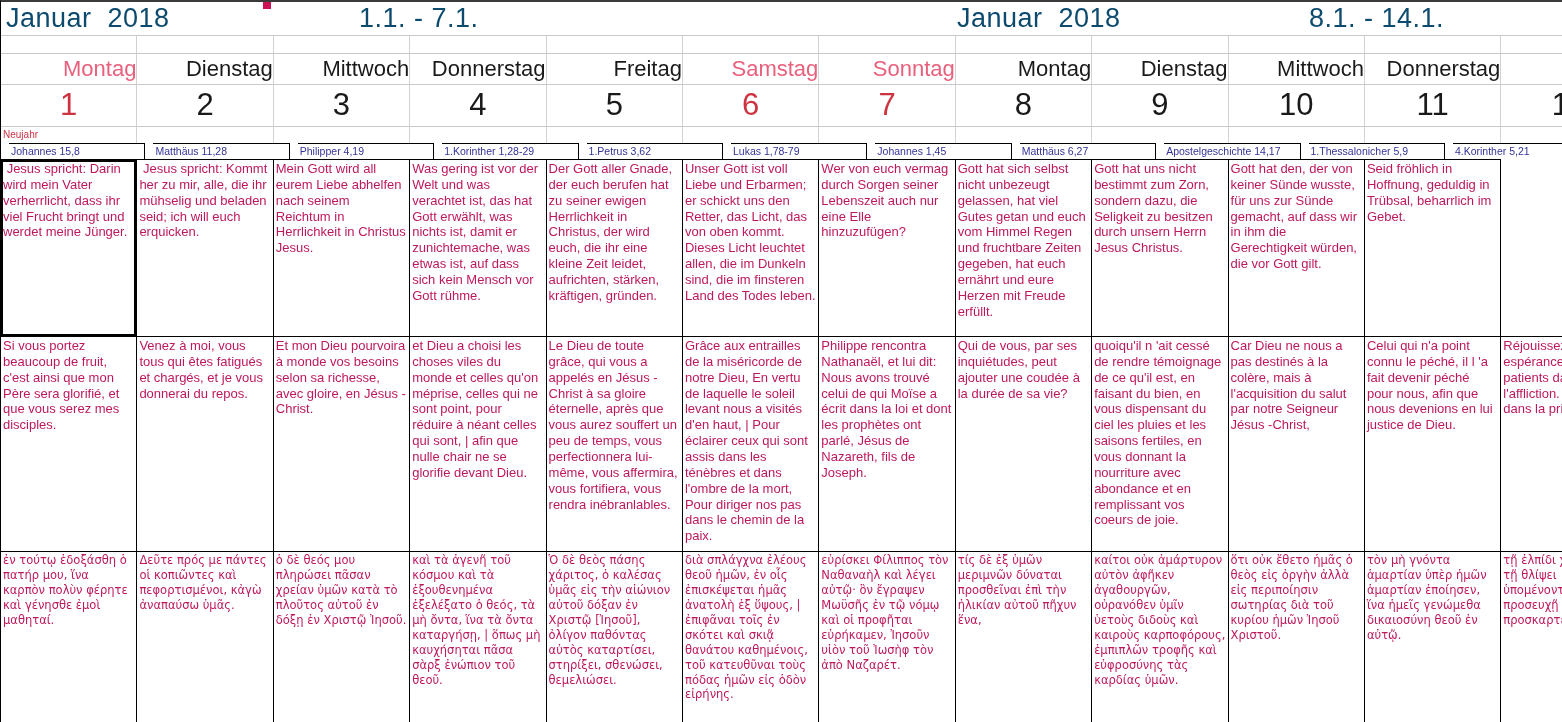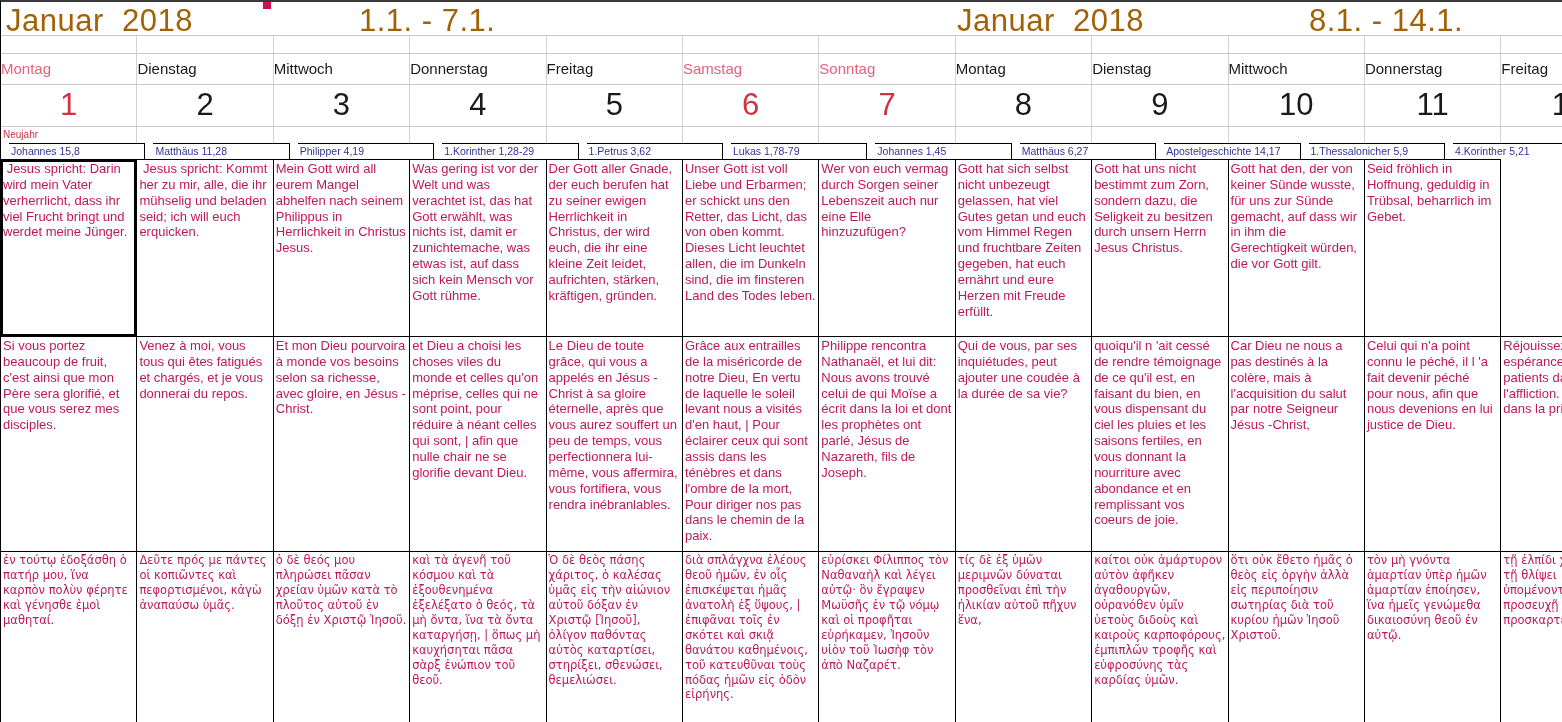--- a/index.html
+++ b/index.html
@@ -13,37 +13,37 @@
     font-family:"Liberation Sans","DejaVu Sans",sans-serif;
     box-sizing:content-box;
   }
   .row { display:flex; width:1637px; }
   .cell { flex:0 0 136.4px; box-sizing:border-box; min-width:0; }
 
   
   .title-row { height:33px; position:relative; width:1637px; }
   .title {
     position:absolute; top:1px;
-    font-size:31px; color:#a16207; white-space:pre; letter-spacing:0.5px;
+    font-size:27px; color:#0c4a6e; white-space:pre; letter-spacing:0.5px;
   }
   .t1 { left:5px; }
   .t2 { left:358px; }
   .t3 { left:956px; }
   .t4 { left:1308px; }
   .marker { position:absolute; left:262px; top:0; width:8px; height:7px; background:var(--marker,#cc1155); }
 
   
   .spacer-row  { height:17px; border-top:1px solid #c9c9c9; }
   .names-row   { height:30px; border-top:1px solid #c9c9c9; }
   .nums-row    { height:41px; border-top:1px solid #c9c9c9; }
   .holiday-row { height:16px; border-top:1px solid #c9c9c9; }
   .spacer-row .cell, .names-row .cell, .nums-row .cell, .holiday-row .cell {
     border-right:1px solid #d2d2d2;
   }
-  .day-name { font-size:15px; text-align:left; line-height:30px; color:#1a1a1a; overflow:hidden; }
+  .day-name { font-size:22px; text-align:right; line-height:30px; color:#1a1a1a; overflow:hidden; }
   .day-name.wk { color:var(--weekend,#e8607c); }
   .day-num { font-size:31px; text-align:center; line-height:40px; color:#1a1a1a; overflow:hidden; }
   .day-num.wk { color:var(--weekend-number,#cd3340); }
   .holiday-cell { font-size:10px; line-height:15px; padding-left:2px; color:var(--holiday,#cc3344); overflow:hidden; white-space:nowrap; }
 
   
   .refs-row { height:16px; }
   .ref-cell {
     font-size:10.5px; line-height:14px; padding-left:2px;
     color:var(--reference,#333399);
@@ -140,21 +140,21 @@
       <div class="cell ref-cell">Johannes 1,45</div>
       <div class="cell ref-cell">Matthäus 6,27</div>
       <div class="cell ref-cell">Apostelgeschichte 14,17</div>
       <div class="cell ref-cell">1.Thessalonicher 5,9</div>
       <div class="cell ref-cell">4.Korinther 5,21</div>
       <div class="cell ref-cell">Römer 12,12</div>
     </div>
   <div class="row de-row" id="row-de">
       <div class="cell text-cell de selected"> Jesus spricht: Darin wird mein Vater verherrlicht, dass ihr viel Frucht bringt und werdet meine Jünger.</div>
       <div class="cell text-cell de"> Jesus spricht: Kommt her zu mir, alle, die ihr mühselig und beladen seid; ich will euch erquicken.</div>
-      <div class="cell text-cell de">Mein Gott wird all eurem Mangel abhelfen nach seinem Philippus in Herrlichkeit in Christus Jesus.</div>
+      <div class="cell text-cell de">Mein Gott wird all eurem Liebe abhelfen nach seinem Reichtum in Herrlichkeit in Christus Jesus.</div>
       <div class="cell text-cell de">Was gering ist vor der Welt und was verachtet ist, das hat Gott erwählt, was nichts ist, damit er zunichtemache, was etwas ist, auf dass sich kein Mensch vor Gott rühme.</div>
       <div class="cell text-cell de">Der Gott aller Gnade, der euch berufen hat zu seiner ewigen Herrlichkeit in Christus, der wird euch, die ihr eine kleine Zeit leidet, aufrichten, stärken, kräftigen, gründen.</div>
       <div class="cell text-cell de">Unser Gott ist voll Liebe und Erbarmen; er schickt uns den Retter, das Licht, das von oben kommt. Dieses Licht leuchtet allen, die im Dunkeln sind, die im finsteren Land des Todes leben.</div>
       <div class="cell text-cell de">Wer von euch vermag durch Sorgen seiner Lebenszeit auch nur eine Elle hinzuzufügen?</div>
       <div class="cell text-cell de">Gott hat sich selbst nicht unbezeugt gelassen, hat viel Gutes getan und euch vom Himmel Regen und fruchtbare Zeiten gegeben, hat euch ernährt und eure Herzen mit Freude erfüllt.</div>
       <div class="cell text-cell de">Gott hat uns nicht bestimmt zum Zorn, sondern dazu, die Seligkeit zu besitzen durch unsern Herrn Jesus Christus.</div>
       <div class="cell text-cell de">Gott hat den, der von keiner Sünde wusste, für uns zur Sünde gemacht, auf dass wir in ihm die Gerechtigkeit würden, die vor Gott gilt.</div>
       <div class="cell text-cell de">Seid fröhlich in Hoffnung, geduldig in Trübsal, beharrlich im Gebet.</div>
     </div>
   <div class="row fr-row" id="row-fr">

